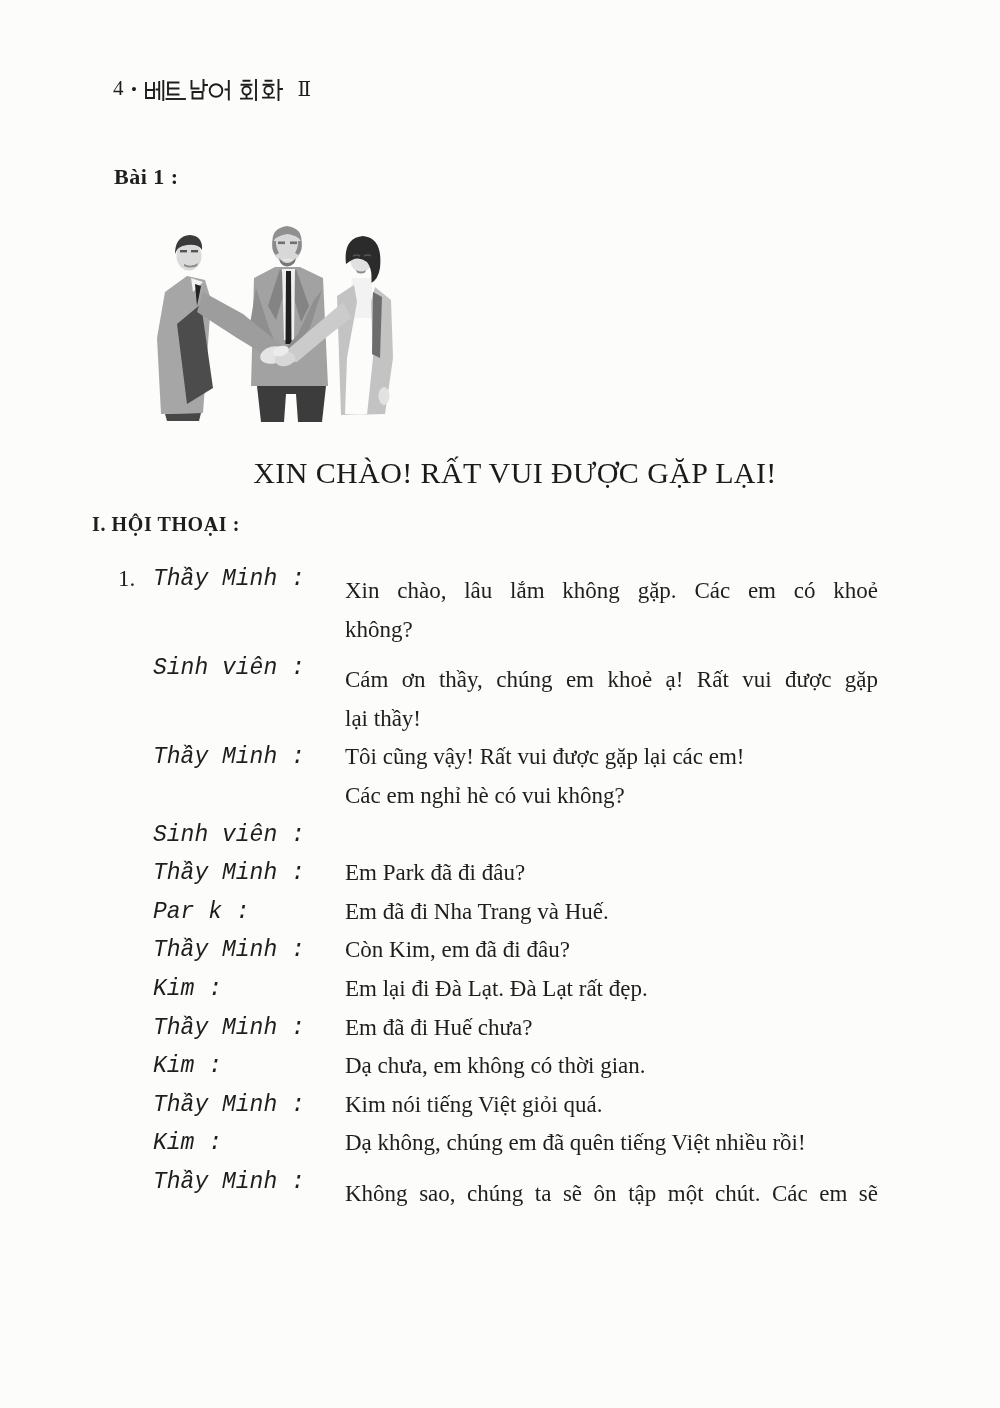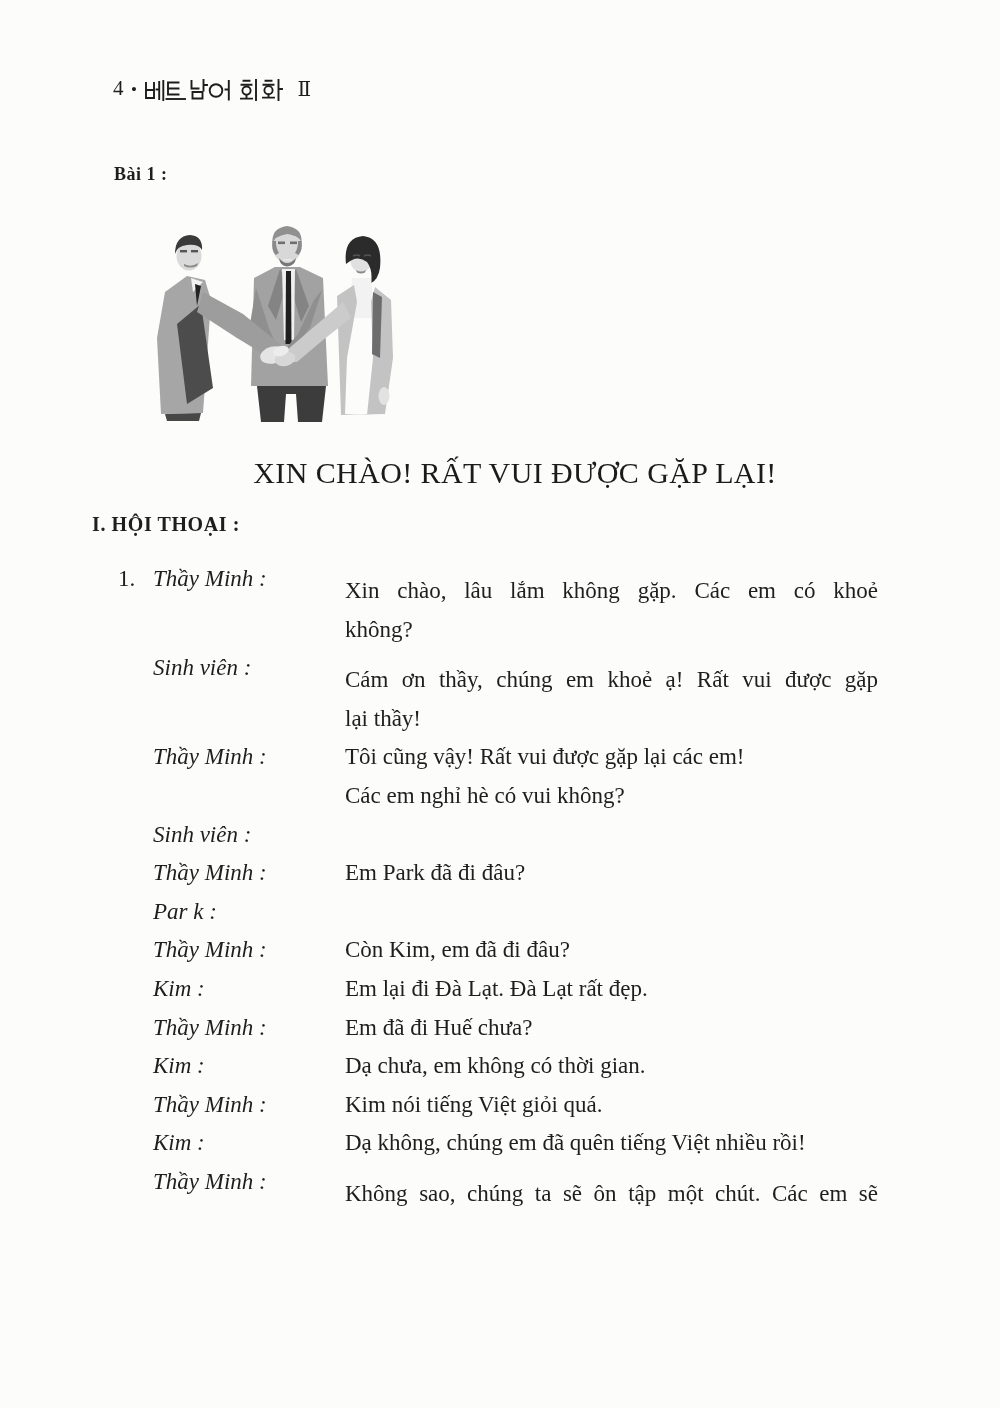--- a/index.html
+++ b/index.html
@@ -19,21 +19,21 @@
     font-size:21px;display:flex;align-items:center;gap:7px;
     letter-spacing:0.5px;
   }
   .running-head .bullet{font-size:17px;line-height:1;position:relative;top:1px;}
   .korean-svg{display:block;position:relative;top:1px;}
   .volume{font-family:"DejaVu Serif","DejaVu Sans",serif;font-size:20px;}
 
   
   .lesson-label{
     position:absolute;left:114px;top:164px;
-    font-size:18px;font-weight:bold;letter-spacing:0.5px;
+    font-size:22px;font-weight:bold;letter-spacing:0.5px;
   }
 
   
   .illustration{position:absolute;left:135px;top:208px;width:295px;height:220px;}
 
   
   .main-title{
     position:absolute;left:15px;top:456px;width:1000px;
     text-align:center;font-size:30px;letter-spacing:0.4px;
     font-weight:normal;color:#1b1b1b;
@@ -45,21 +45,21 @@
     font-size:20px;font-weight:bold;letter-spacing:0.6px;
   }
 
   
   .dialogue{
     position:absolute;left:113px;top:560px;width:765px;
     font-size:23px;line-height:38.6px;
   }
   .dlg-entry{display:flex;align-items:flex-start;}
   .dlg-num{width:40px;flex:0 0 40px;padding-left:5px;box-sizing:border-box;}
-  .dlg-speaker{width:192px;flex:0 0 192px;font-style:italic;}
+  .dlg-speaker{width:192px;flex:0 0 192px;font-style:italic;font-family:Liberation Mono, monospace;}
   .dlg-text{flex:1 1 auto;min-width:0;}
   .dlg-line{white-space:nowrap;}
   .dlg-line.stretch{
     white-space:normal;
     text-align:justify;
     text-align-last:justify;
     margin-top:12px;
   }
 </style>
 </head>
@@ -209,20 +209,23 @@
     <div class="dlg-num"></div>
     <div class="dlg-speaker">Thầy Minh :</div>
     <div class="dlg-text">
           <div class="dlg-line">Em Park đã đi đâu?</div>
         </div>
   </div>
 
   <div class="dlg-entry">
     <div class="dlg-num"></div>
     <div class="dlg-speaker">Par k :</div>
+    <div class="dlg-text">
+          <div class="dlg-line">Em đã đi Nha Trang và Huế.</div>
+        </div>
   </div>
 
   <div class="dlg-entry">
     <div class="dlg-num"></div>
     <div class="dlg-speaker">Thầy Minh :</div>
     <div class="dlg-text">
           <div class="dlg-line">Còn Kim, em đã đi đâu?</div>
         </div>
   </div>
 

